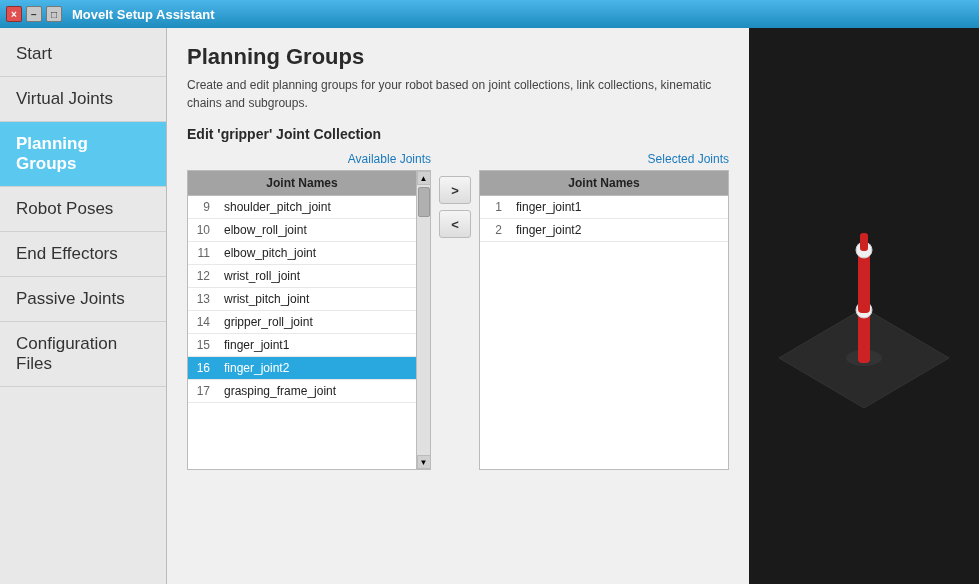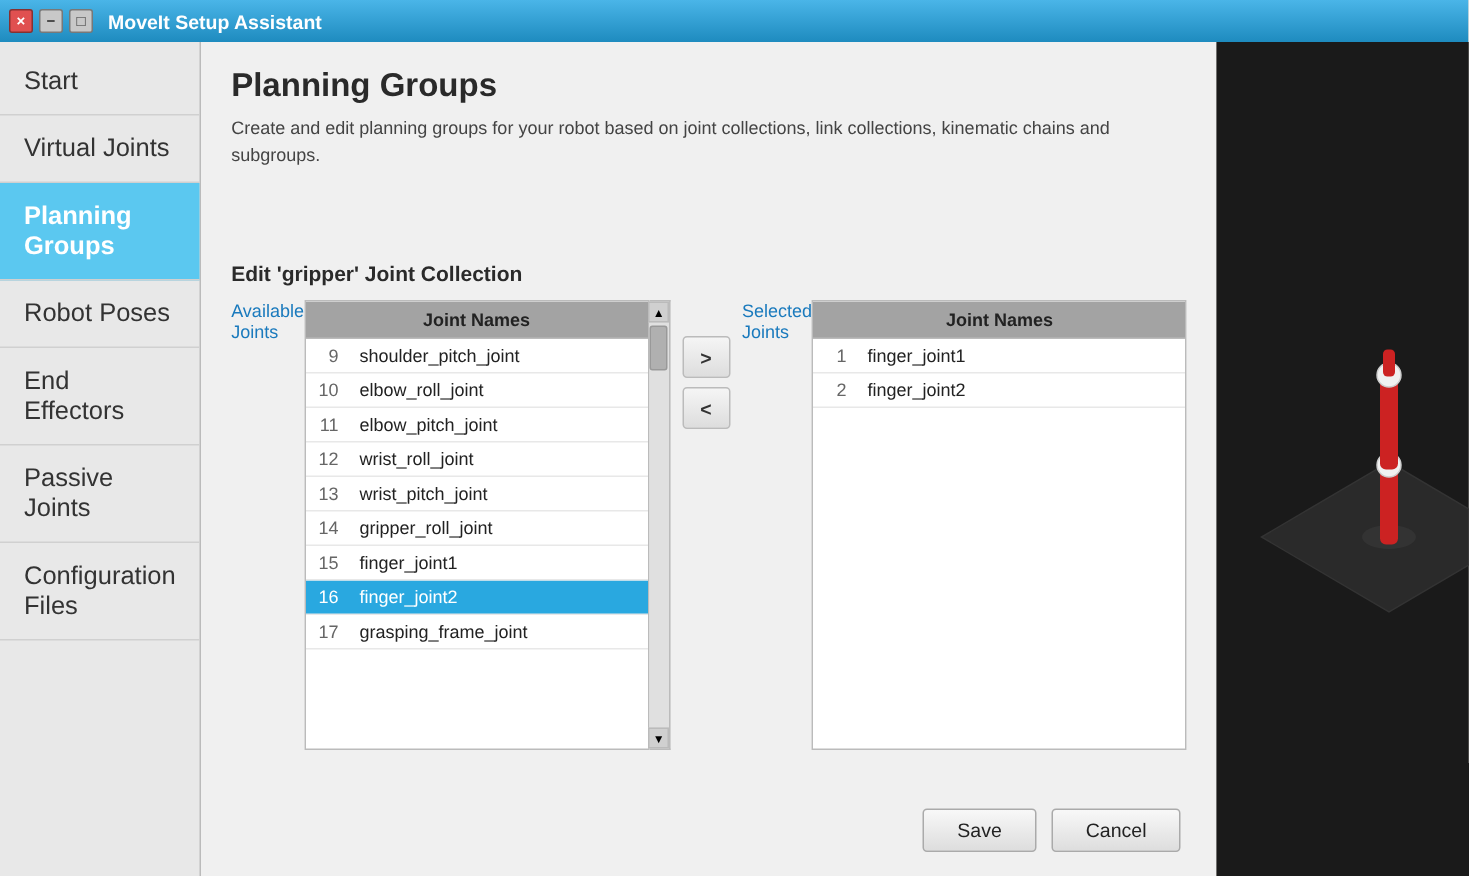--- a/index.html
+++ b/index.html
@@ -96,33 +96,33 @@
       margin-bottom: 14px;
       line-height: 1.5;
     }
 
     
     .edit-title {
       font-size: 14px;
       font-weight: bold;
       color: #2a2a2a;
       margin-bottom: 10px;
-      margin-top: 48px;
     }
 
     .joint-panels {
       display: flex;
       gap: 0;
       flex: 1;
       align-items: flex-start;
     }
 
     .joint-panel {
       display: flex;
-      flex-direction: row;
+      flex-direction: column;
+      align-items: flex-end;
     }
     .joint-panel-label {
       font-size: 12px;
       color: #1a7abd;
       margin-bottom: 4px;
     }
 
     .joint-table-wrapper {
       border: 1px solid #bbb;
       background: white;
@@ -366,24 +366,20 @@
                     <td>2</td>
                     <td>finger_joint2</td>
                   </tr>
                 </tbody>
             </table>
           </div>
         </div>
       </div>
     </div>
 
-    <div class="bottom-bar">
-      <button class="action-btn">Save</button>
-      <button class="action-btn">Cancel</button>
-    </div>
   </div>
 
   <div class="viewport">
     <svg class="robot-scene" viewBox="0 0 230 556" xmlns="http://www.w3.org/2000/svg">
 
       <rect width="230" height="556" fill="#1a1a1a"></rect>
 
       <polygon points="115,280 200,330 115,380 30,330" fill="#2a2a2a" stroke="#333" stroke-width="1"></polygon>
 
       <ellipse cx="115" cy="330" rx="18" ry="8" fill="#333"></ellipse>

